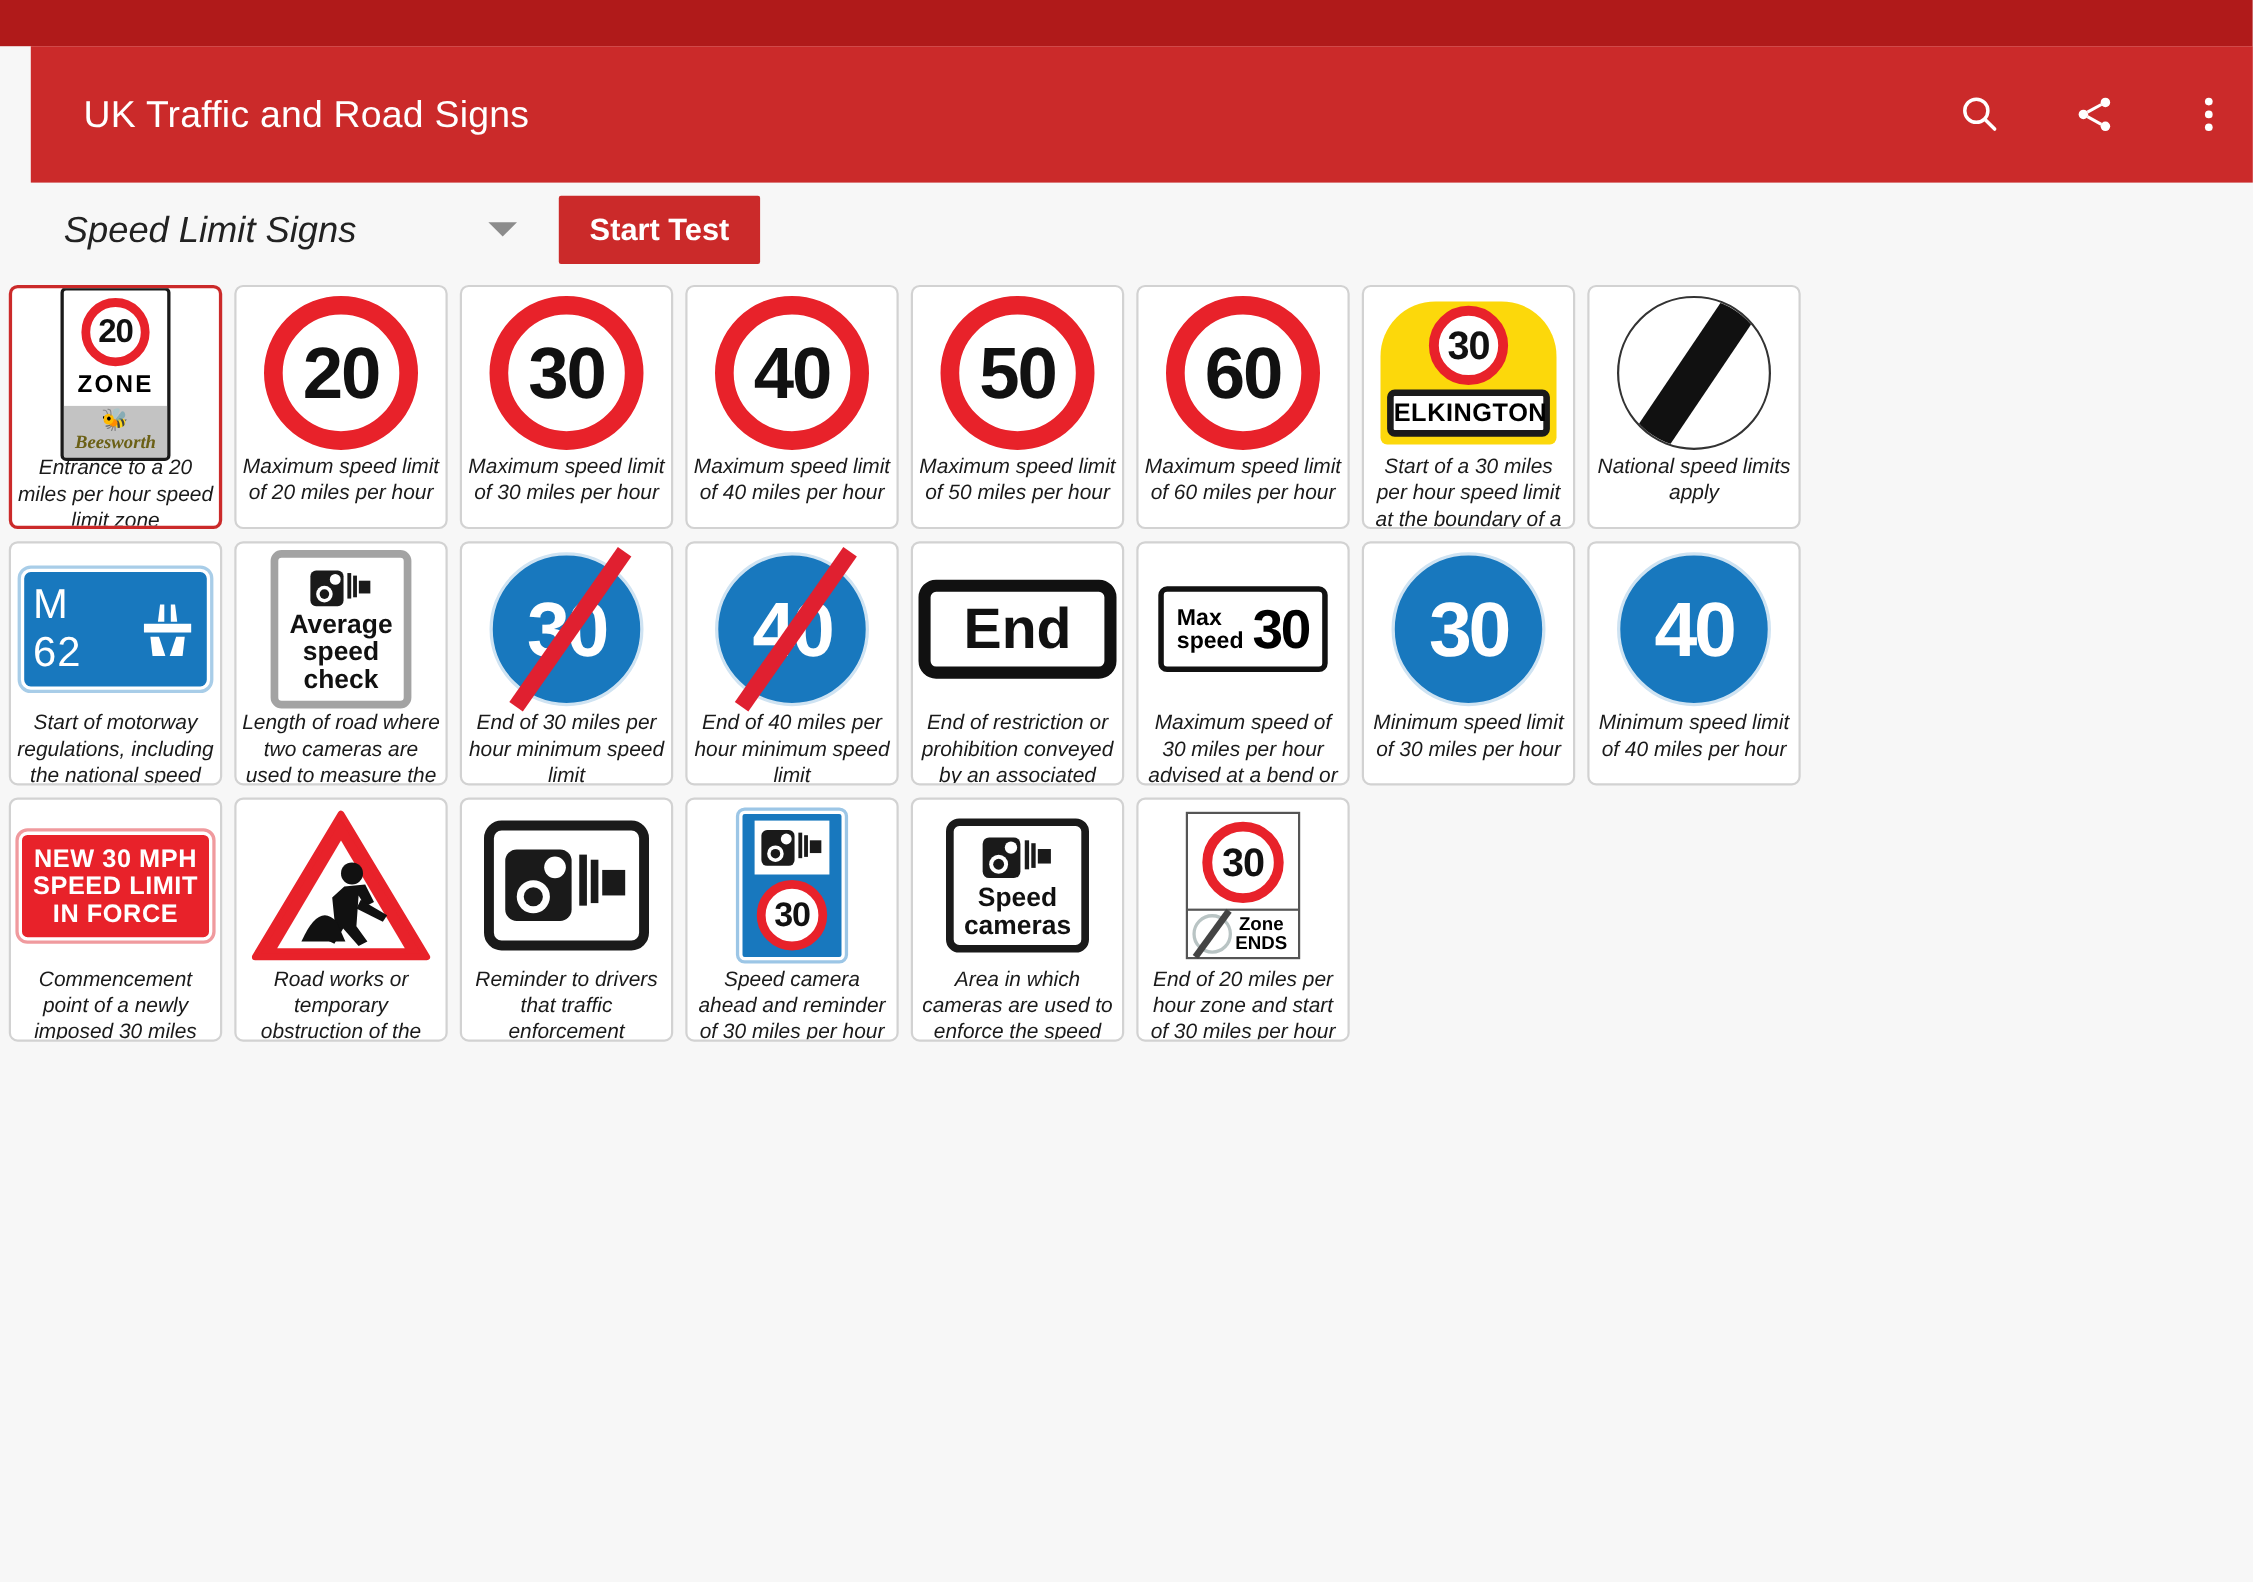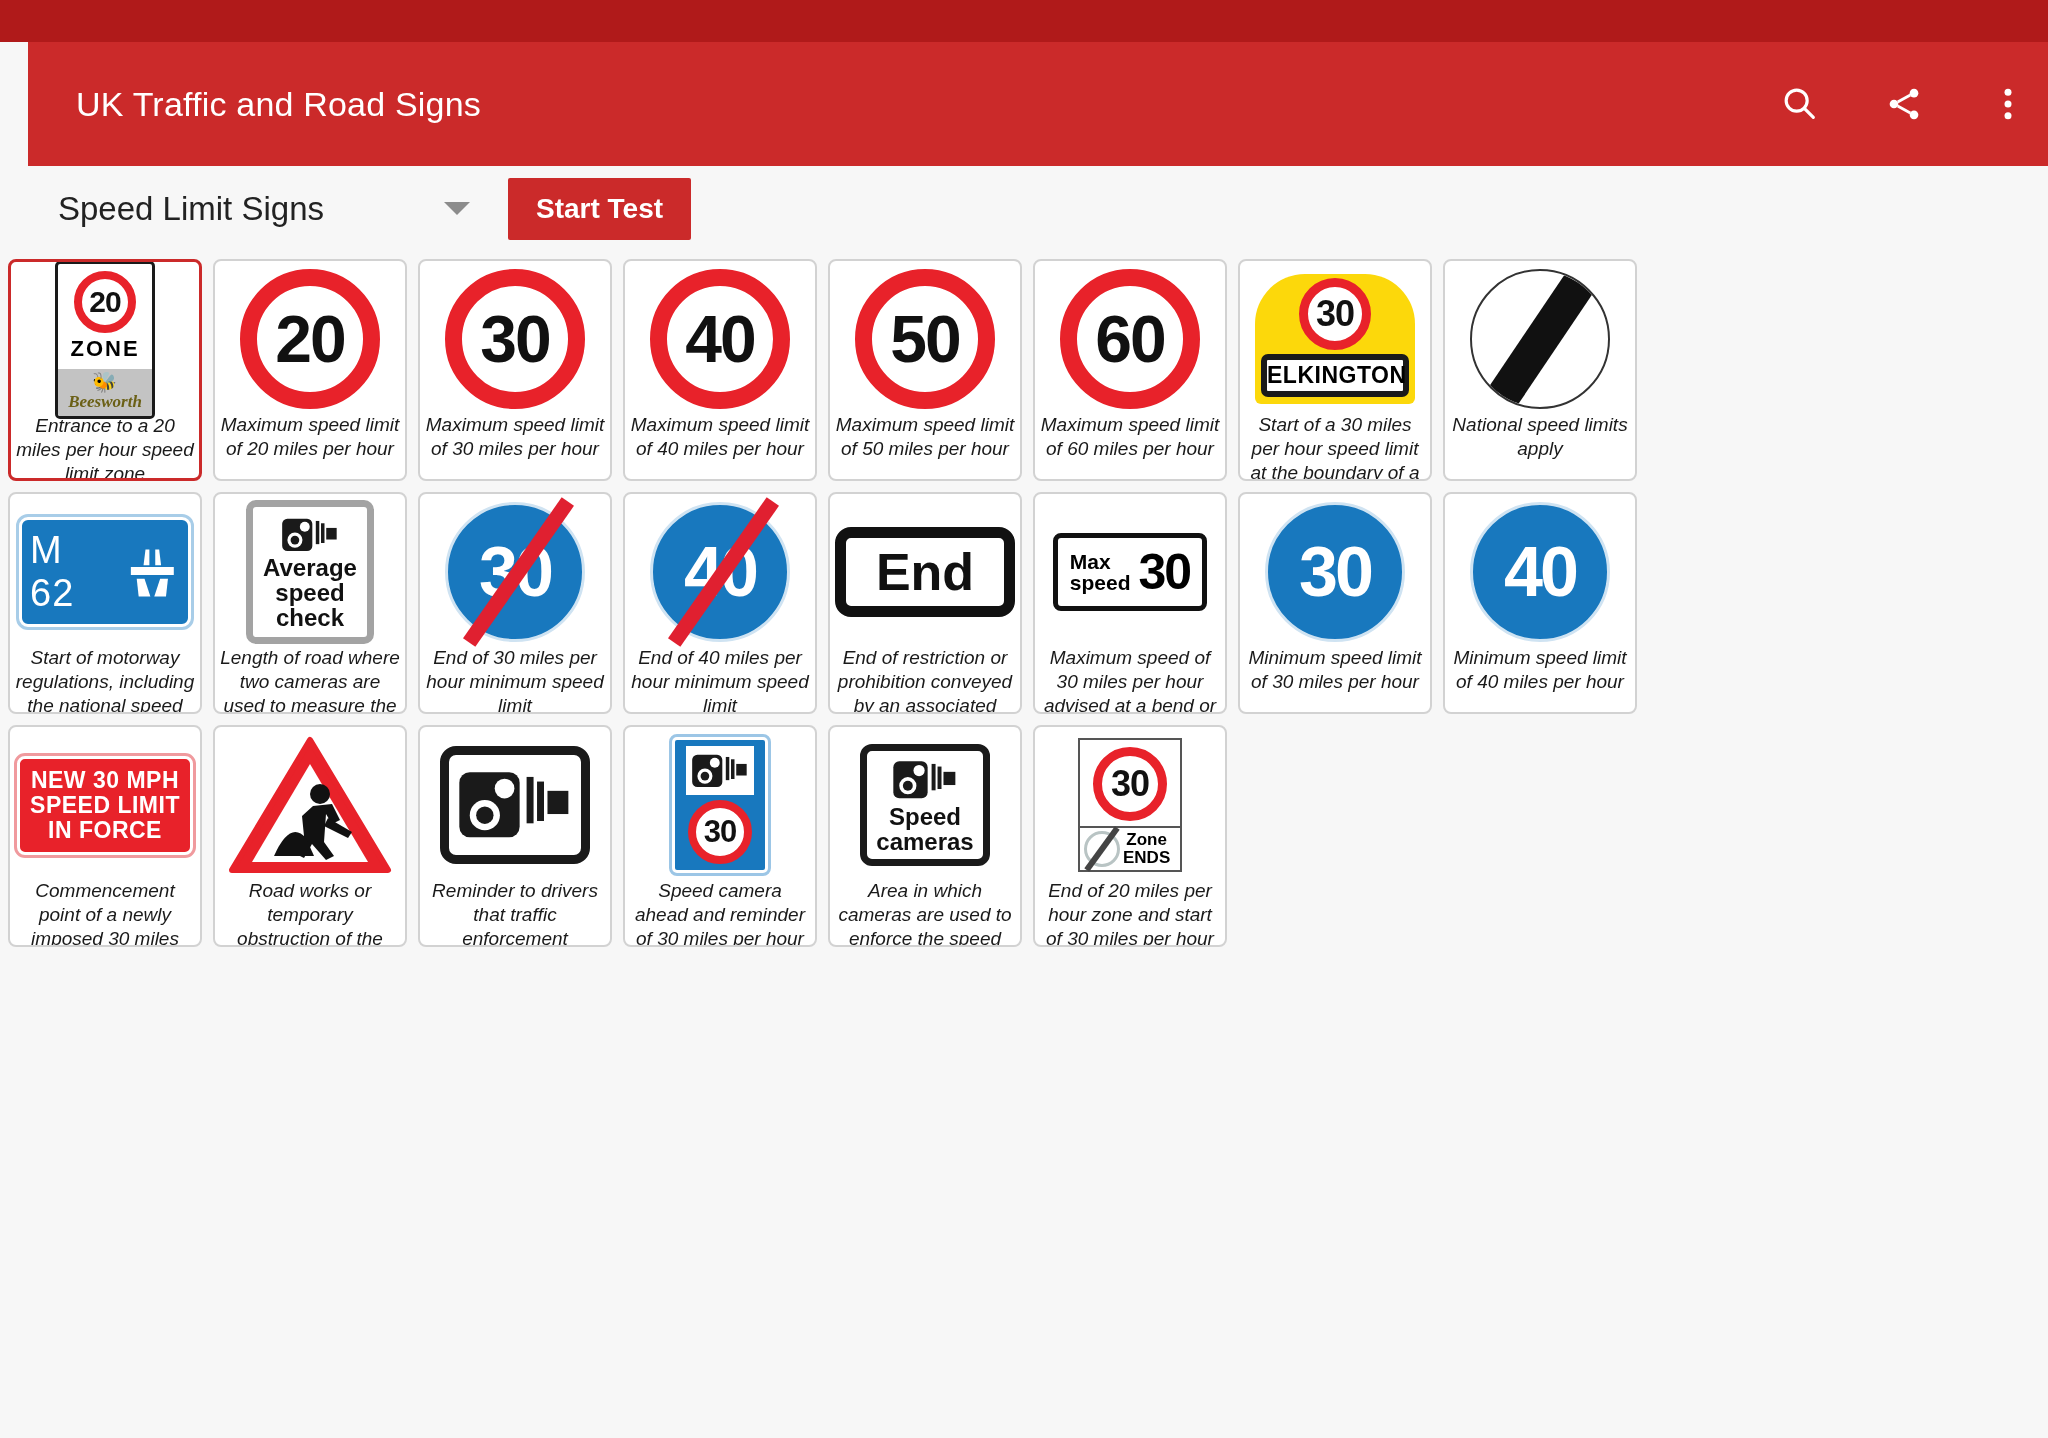--- a/index.html
+++ b/index.html
@@ -17,20 +17,21 @@
     display: flex; align-items: center; padding: 0 42px 0 48px; margin-left: 28px;
   }
   .app-title { color: #fff; font-size: 34px; font-weight: 400; letter-spacing: .2px; flex: 1; }
   .app-actions { display: flex; align-items: center; gap: 52px; }
   .icon-btn { width: 52px; height: 52px; display: flex; align-items: center; justify-content: center; cursor: pointer; }
   
   .toolbar { height: 85px; display: flex; align-items: center; padding-left: 58px; gap: 0; }
   .spinner {
     display: flex; align-items: center; gap: 0;
     width: 450px;
+    font-style: italic;
   }
   .spinner-label { font-size: 33px; color: #222; flex: 1; }
   .caret {
     width: 0; height: 0;
     border-left: 13px solid transparent;
     border-right: 13px solid transparent;
     border-top: 13px solid #8c8c8c;
     margin-right: 38px;
   }
   .start-btn {

